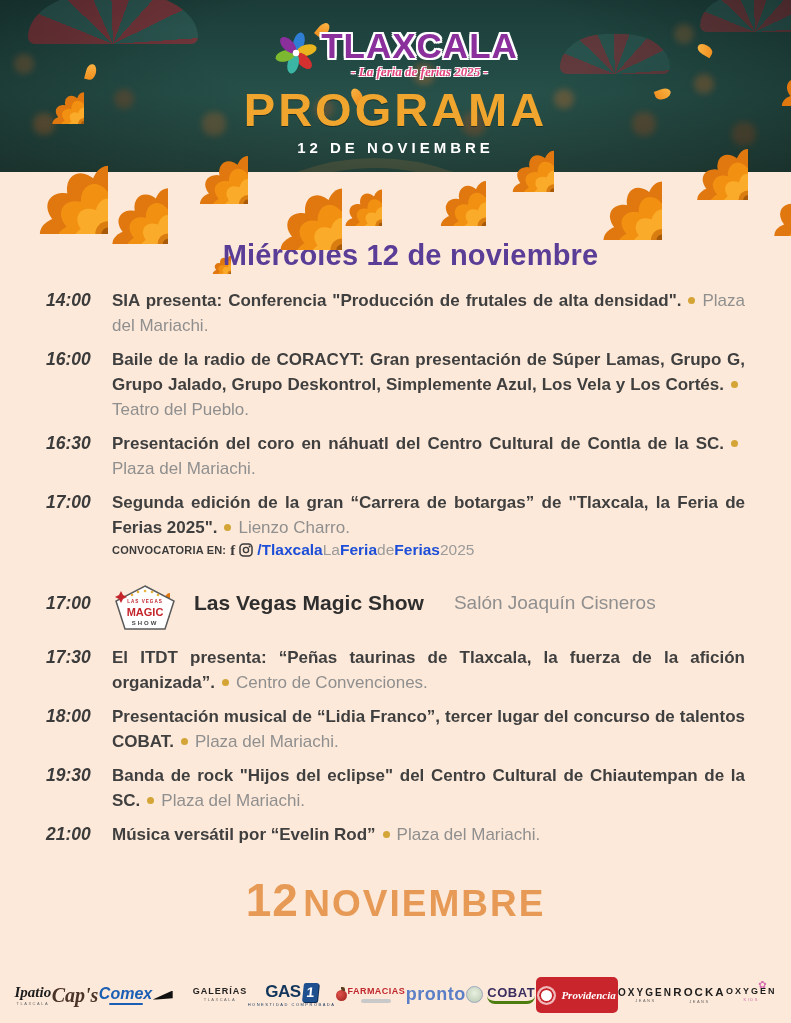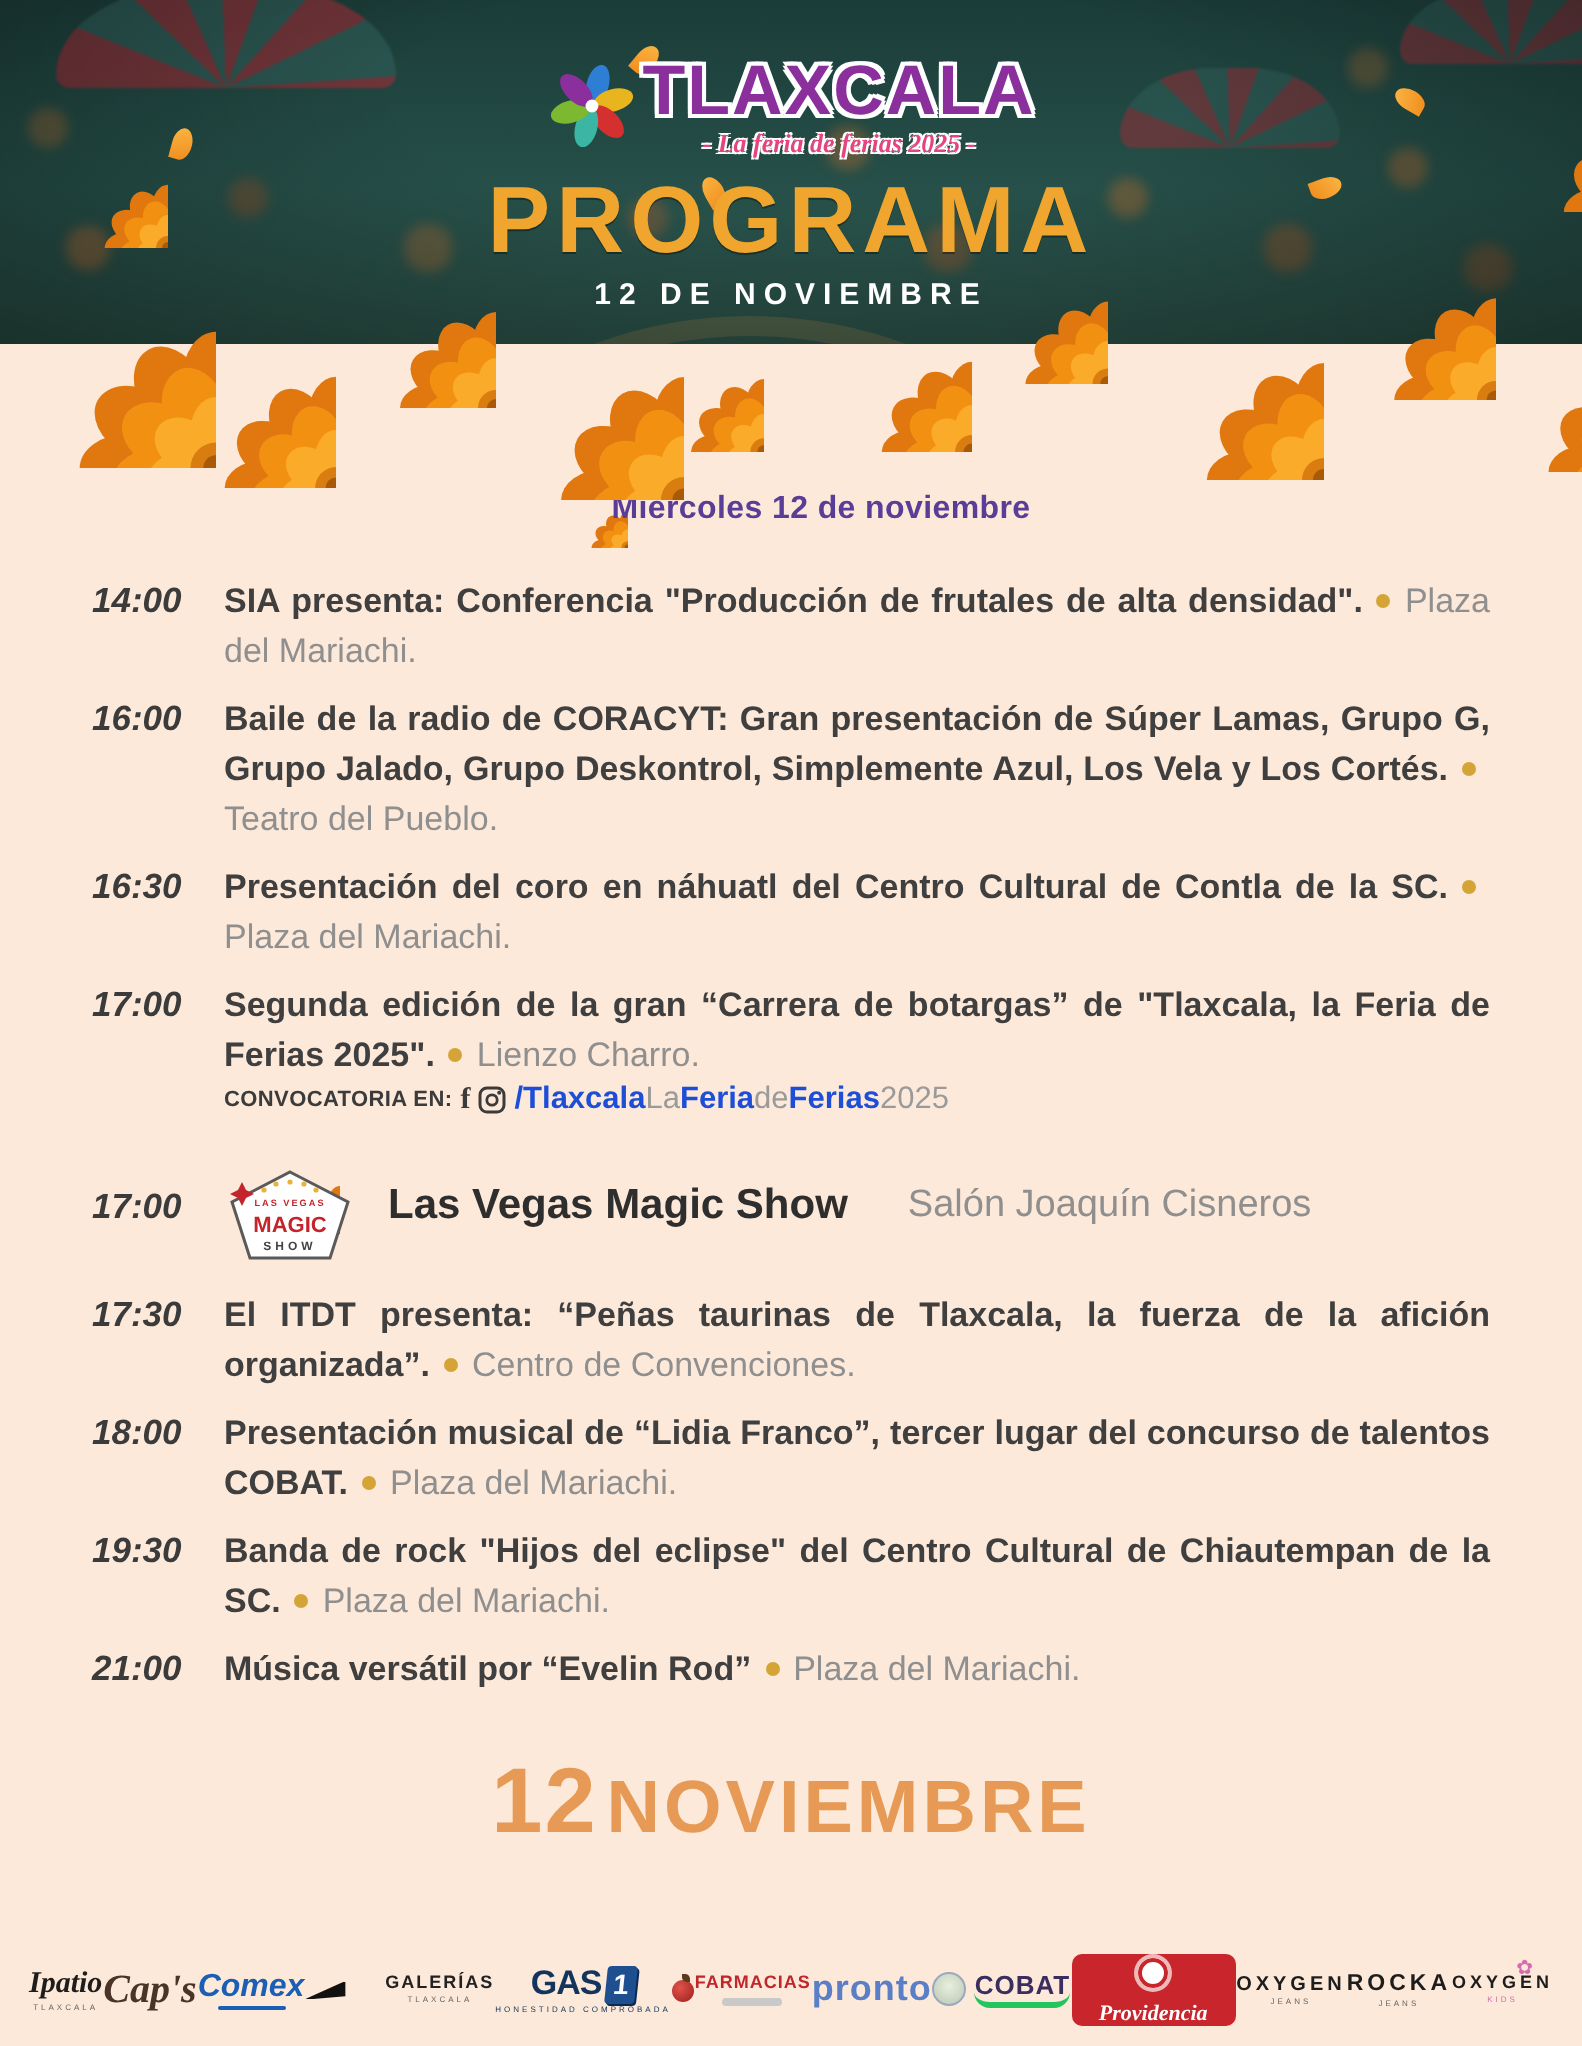--- a/index.html
+++ b/index.html
@@ -36,21 +36,21 @@
       text-shadow:-1px -1px 0 #fff,1px -1px 0 #fff,-1px 1px 0 #fff,1px 1px 0 #fff;}
   .programa{font-size:47px;font-weight:900;letter-spacing:3px;color:#f0a62e;margin-top:2px;
       text-shadow:0 1px 0 rgba(0,0,0,.35);}
   .header-date{font-size:15px;font-weight:700;letter-spacing:4px;color:#fff;margin-top:2px;}
 
   .flower{position:absolute;z-index:5;pointer-events:none;}
 
   
   .main{position:absolute;top:172px;left:0;width:791px;}
   .day-heading{display:flex;justify-content:center;align-items:center;margin-top:64px;}
-  .day-heading .txt{font-size:16px;font-weight:800;color:#5a3d96;letter-spacing:.2px;}
+  .day-heading .txt{font-size:29px;font-weight:800;color:#5a3d96;letter-spacing:.2px;}
   .heading-flower{margin-right:-8px;position:relative;z-index:0;}
   .day-heading .txt{position:relative;z-index:1;}
 
   .list{margin:14px 46px 0 46px;}
   .item{display:flex;margin-bottom:9px;}
   .time{flex:0 0 66px;font-size:17.5px;font-weight:800;color:#3b3b3b;line-height:25px;font-style:italic;}
   .body-col{flex:1;}
   .desc{margin:0;font-size:17px;font-weight:700;color:#3f3f3f;line-height:25px;text-align:justify;}
   .dot{display:inline-block;width:7px;height:7px;border-radius:50%;background:#d4a437;margin:0 7px 2px 7px;vertical-align:middle;}
   .venue{color:#8f8f8f;font-weight:500;}
@@ -93,22 +93,22 @@
   .sp-gas .sp-main{font-size:17px;font-weight:900;color:#12355c;letter-spacing:-.5px;}
   .gas-flag{display:inline-block;width:15px;height:19px;background:#1e4f8f;color:#fff;font-size:14px;font-weight:900;text-align:center;line-height:19px;transform:skewX(-6deg);border-radius:2px;margin-left:2px;box-shadow:1px 1px 0 #0c2a50;}
   .sp-gas .sp-sub{color:#12355c;}
   .mascot{width:11px;height:11px;border-radius:50%;background:radial-gradient(circle at 35% 35%,#e0524a,#9c1f1c);position:relative;}
   .mascot:before{content:"";position:absolute;top:-3px;left:5px;width:4px;height:4px;background:#5c3a1e;border-radius:0 60% 0 60%;}
   .sp-farmacias .sp-main{font-size:9px;font-weight:900;color:#c0272d;letter-spacing:.5px;}
   .sp-farmacias .bar{width:30px;height:4px;background:#c9c9c9;border-radius:2px;margin-top:2px;}
   .sp-pronto .sp-main{font-size:18px;font-weight:900;color:#5b7fc7;letter-spacing:.5px;}
   .sp-cobat{flex-direction:row;align-items:center;gap:4px;}
   .cobat-emblem{width:15px;height:15px;border-radius:50%;background:radial-gradient(circle at 50% 40%,#e8efe0,#b9c8b0);border:1px solid #9aa8c0;}
-  .sp-cobat .sp-main{font-size:13px;font-weight:900;color:#3a2e60;letter-spacing:.5px;border-bottom:3px solid #22c55e;padding-bottom:1px;border-radius:0 0 8px 8px;}
-  .sp-prov{background:#c8252c;border-radius:5px;width:82px;height:36px;flex-direction:column;justify-content:center;gap:5px;}
+  .sp-cobat .sp-main{font-size:13px;font-weight:900;color:#3a2e60;letter-spacing:.5px;border-bottom:3px solid #4d7c0f;padding-bottom:1px;border-radius:0 0 8px 8px;}
+  .sp-prov{background:#c8252c;border-radius:5px;width:82px;height:36px;flex-direction:row;justify-content:center;gap:5px;}
   .prov-emblem{width:15px;height:15px;border-radius:50%;background:#fff;border:2px solid #f0b9b9;box-shadow:inset 0 0 0 2px #c8252c;}
   .sp-prov .sp-main{font-family:"Liberation Serif",serif;font-style:italic;font-size:11px;font-weight:700;color:#fff;}
   .sp-oxy .sp-main,.sp-rocka .sp-main{font-size:10px;font-weight:900;letter-spacing:2px;color:#1d1d1d;}
   .sp-rocka .sp-main{font-size:11.5px;}
   .sp-oxykids{position:relative;}
   .sp-oxykids .sp-main{font-size:9px;font-weight:900;letter-spacing:2px;color:#1d1d1d;}
   .sp-oxykids .flower-mark{position:absolute;top:-8px;right:10px;color:#d66bb0;font-size:10px;}
   .sp-oxykids .sp-sub{color:#d66bb0;}
 </style>
 </head>

